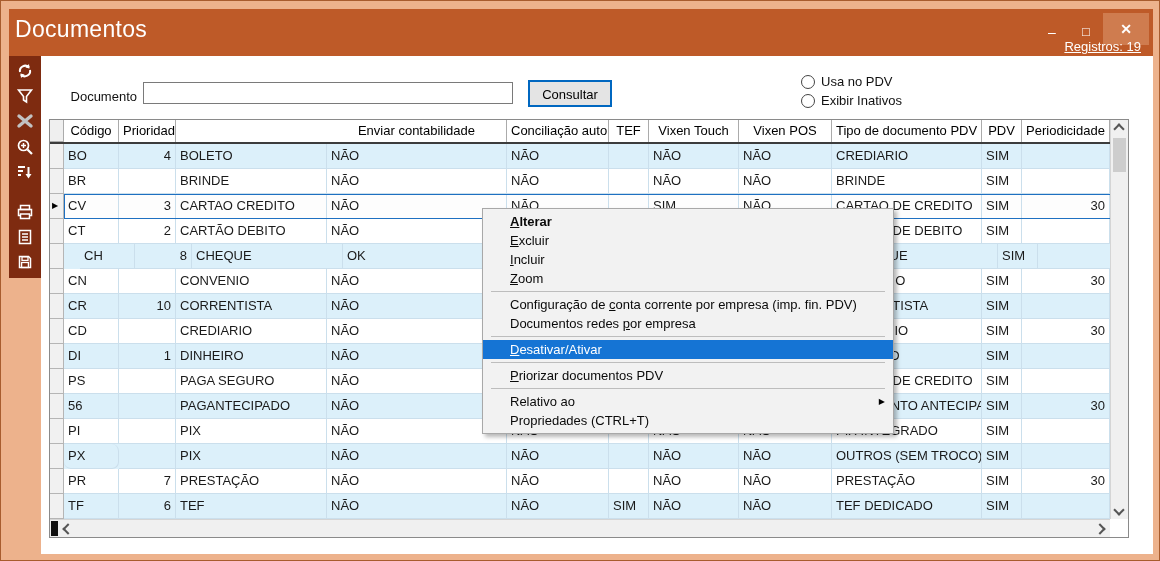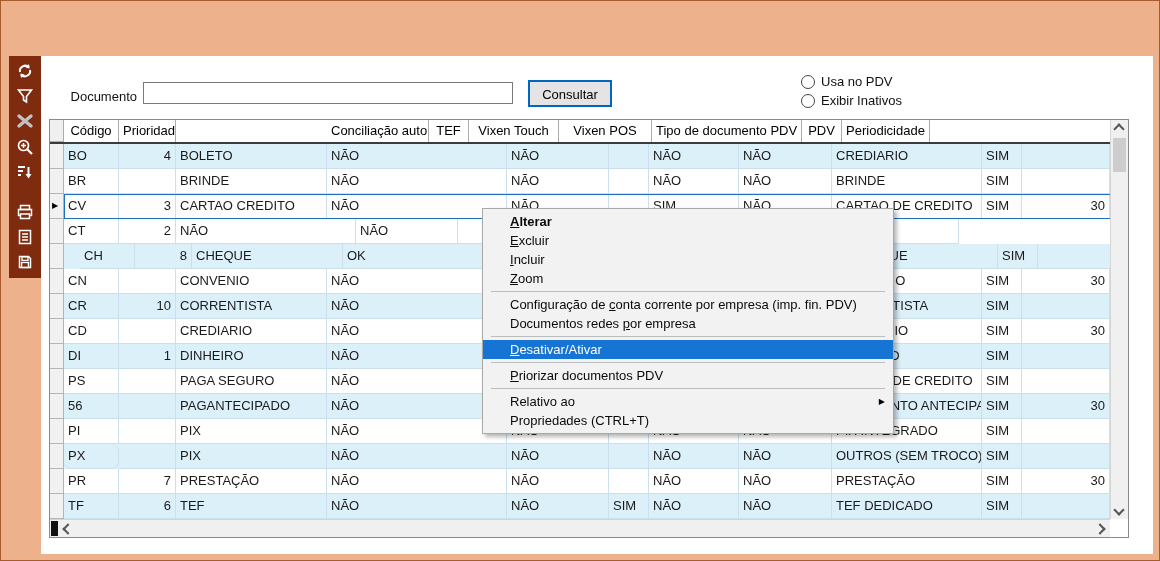--- a/index.html
+++ b/index.html
@@ -61,20 +61,27 @@
   .mi.hl{background:#1574D4;color:#fff;}
   .mi .u{text-decoration:underline;}
   .mi .sub{position:absolute;right:8px;top:6px;font-size:8px;color:#000;line-height:8px;}
   .msep{border-top:1px solid #bdbdbd;margin:3px 8px;height:0;}
 </style>
 </head>
 <body>
 
 <div class="frame">
 
+  <div class="titlebar">
+    <span class="title">Documentos</span>
+    <span class="btn-min">–</span>
+    <span class="btn-max">□</span>
+    <span class="btn-close">✕</span>
+    <span class="registros">Registros: 19</span>
+  </div>
 
   <div class="sidebar">
     <span class="tool">
       <svg width="18" height="18" viewBox="0 0 18 18">
           <path d="M4 10 A5.2 5.2 0 0 1 13 5.5" fill="none" stroke="#fff" stroke-width="2"></path>
           <path d="M13 2 L13.6 6.4 L9.4 5.4 Z" fill="#fff"></path>
           <path d="M14 8 A5.2 5.2 0 0 1 5 12.5" fill="none" stroke="#fff" stroke-width="2"></path>
           <path d="M5 16 L4.4 11.6 L8.6 12.6 Z" fill="#fff"></path>
         </svg>
     </span>
@@ -138,20 +145,21 @@
       <span class="radio"></span>
       <span>Exibir Inativos</span>
     </div>
 
     <div class="grid">
       <div class="gridhead">
           <div class="cell h gut" style="width: 14px; flex: 0 0 14px;"></div>
           <div class="cell h" style="width: 55px; flex: 0 0 55px;">Código</div>
           <div class="cell h" style="width: 57px; flex: 0 0 57px;">Prioridade</div>
           <div class="cell h" style="width: 151px; flex: 0 0 151px; margin-top: 28px;">Documento<span class="sort">▲</span></div>
+          <div class="cell h" style="width: 180px; flex: 0 0 180px;">Enviar contabilidade</div>
           <div class="cell h" style="width: 102px; flex: 0 0 102px;">Conciliação auto.</div>
           <div class="cell h" style="width: 40px; flex: 0 0 40px;">TEF</div>
           <div class="cell h" style="width: 90px; flex: 0 0 90px;">Vixen Touch</div>
           <div class="cell h" style="width: 93px; flex: 0 0 93px;">Vixen POS</div>
           <div class="cell h" style="width: 150px; flex: 0 0 150px;">Tipo de documento PDV</div>
           <div class="cell h" style="width: 40px; flex: 0 0 40px;">PDV</div>
           <div class="cell h" style="width: 88px; flex: 0 0 88px;">Periodicidade</div>
         </div>
       <div>
           <div class="row blue">
@@ -202,20 +210,21 @@
               <div class="cell d" style="width: 150px; flex: 0 0 150px;">CARTAO DE CREDITO</div>
               <div class="cell d" style="width: 40px; flex: 0 0 40px;">SIM</div>
               <div class="cell d r" style="width: 88px; flex: 0 0 88px;">30</div>
             </div>
           </div>
           <div class="row">
             <div class="gutter"></div>
             <div class="cells">
               <div class="cell d" style="width: 55px; flex: 0 0 55px;">CT</div>
               <div class="cell d r" style="width: 57px; flex: 0 0 57px;">2</div>
+              <div class="cell d" style="width: 151px; flex: 0 0 151px;">CARTÃO DEBITO</div>
               <div class="cell d" style="width: 180px; flex: 0 0 180px;">NÃO</div>
               <div class="cell d" style="width: 102px; flex: 0 0 102px;">NÃO</div>
               <div class="cell d" style="width: 40px; flex: 0 0 40px;"></div>
               <div class="cell d" style="width: 90px; flex: 0 0 90px;">NÃO</div>
               <div class="cell d" style="width: 93px; flex: 0 0 93px;">NÃO</div>
               <div class="cell d" style="width: 150px; flex: 0 0 150px;">CARTAO DE DEBITO</div>
               <div class="cell d" style="width: 40px; flex: 0 0 40px;">SIM</div>
               <div class="cell d r" style="width: 88px; flex: 0 0 88px;"></div>
             </div>
           </div>

